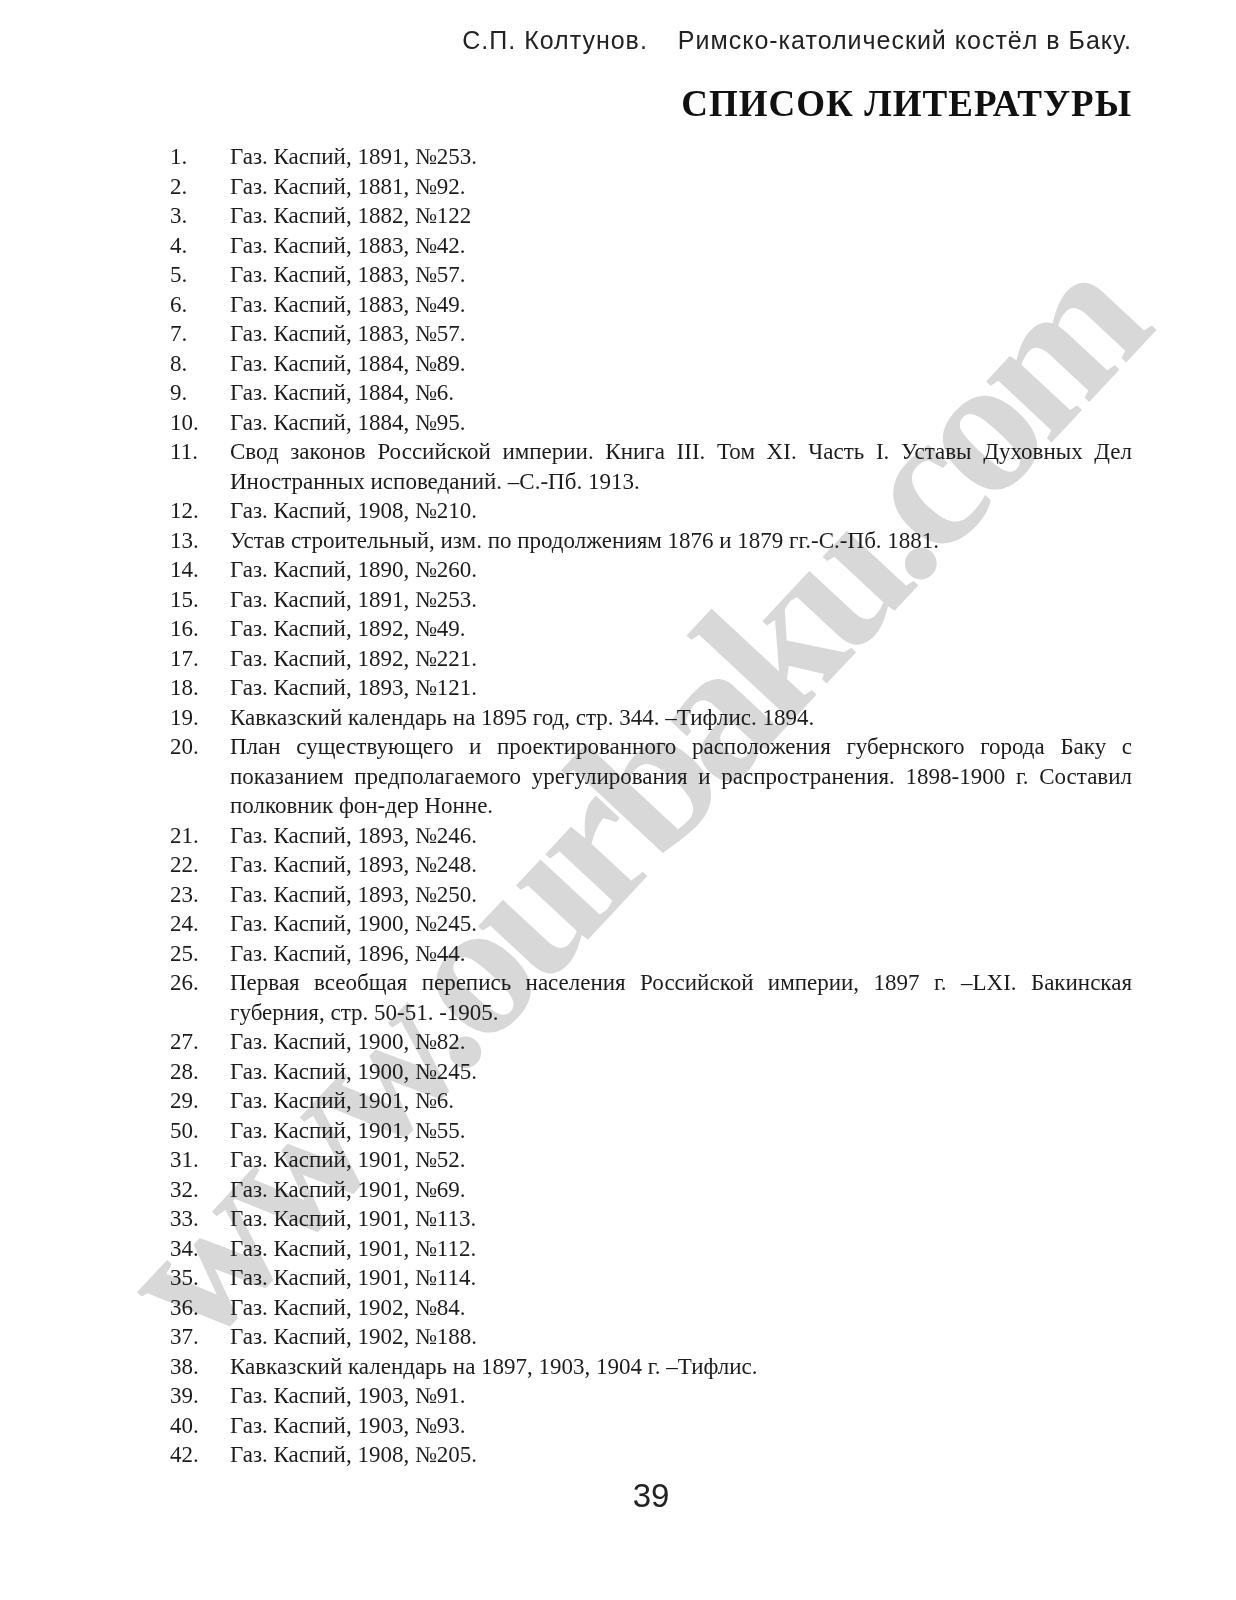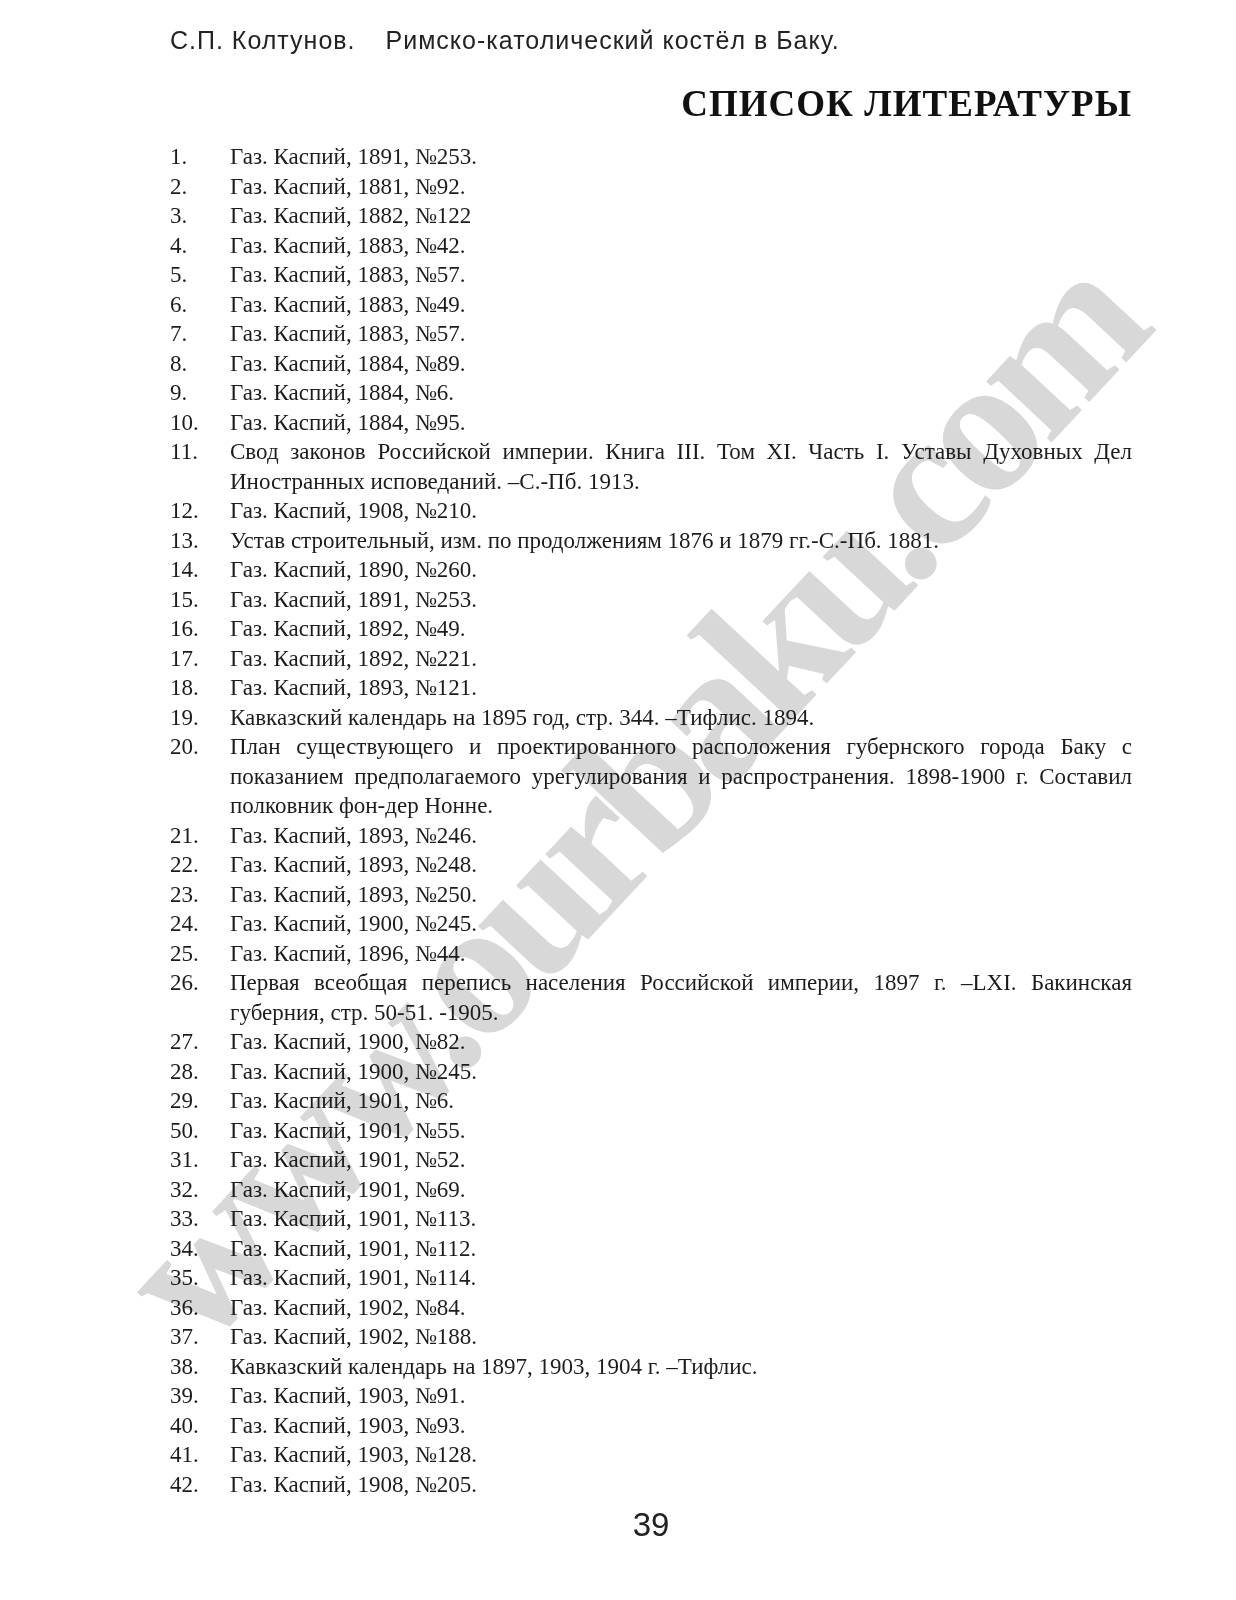--- a/index.html
+++ b/index.html
@@ -28,21 +28,21 @@
   }
   .content {
     position: absolute;
     left: 170px;
     top: 0;
     width: 962px;
     z-index: 1;
   }
   .page-header {
     margin-top: 26px;
-    text-align: left;
+    text-align: right;
     font-family: "Liberation Sans", sans-serif;
     font-size: 25px;
     letter-spacing: 1px;
     color: #222222;
     white-space: nowrap;
   }
   .page-header .gap { display: inline-block; width: 30px; }
   .doc-title {
     margin: 30px 0 0 0;
     text-align: right;
@@ -249,24 +249,20 @@
       </li>
         <li class="ref-item">
         <span class="num">39.</span>
         <span class="txt">Газ. Каспий, 1903, №91.</span>
       </li>
         <li class="ref-item">
         <span class="num">40.</span>
         <span class="txt">Газ. Каспий, 1903, №93.</span>
       </li>
         <li class="ref-item">
-        <span class="num">41.</span>
-        <span class="txt">Газ. Каспий, 1903, №128.</span>
-      </li>
-        <li class="ref-item">
         <span class="num">42.</span>
         <span class="txt">Газ. Каспий, 1908, №205.</span>
       </li>
       </ol>
 
     <div class="page-footer">
       <span>39</span>
     </div>
 
   </div>

